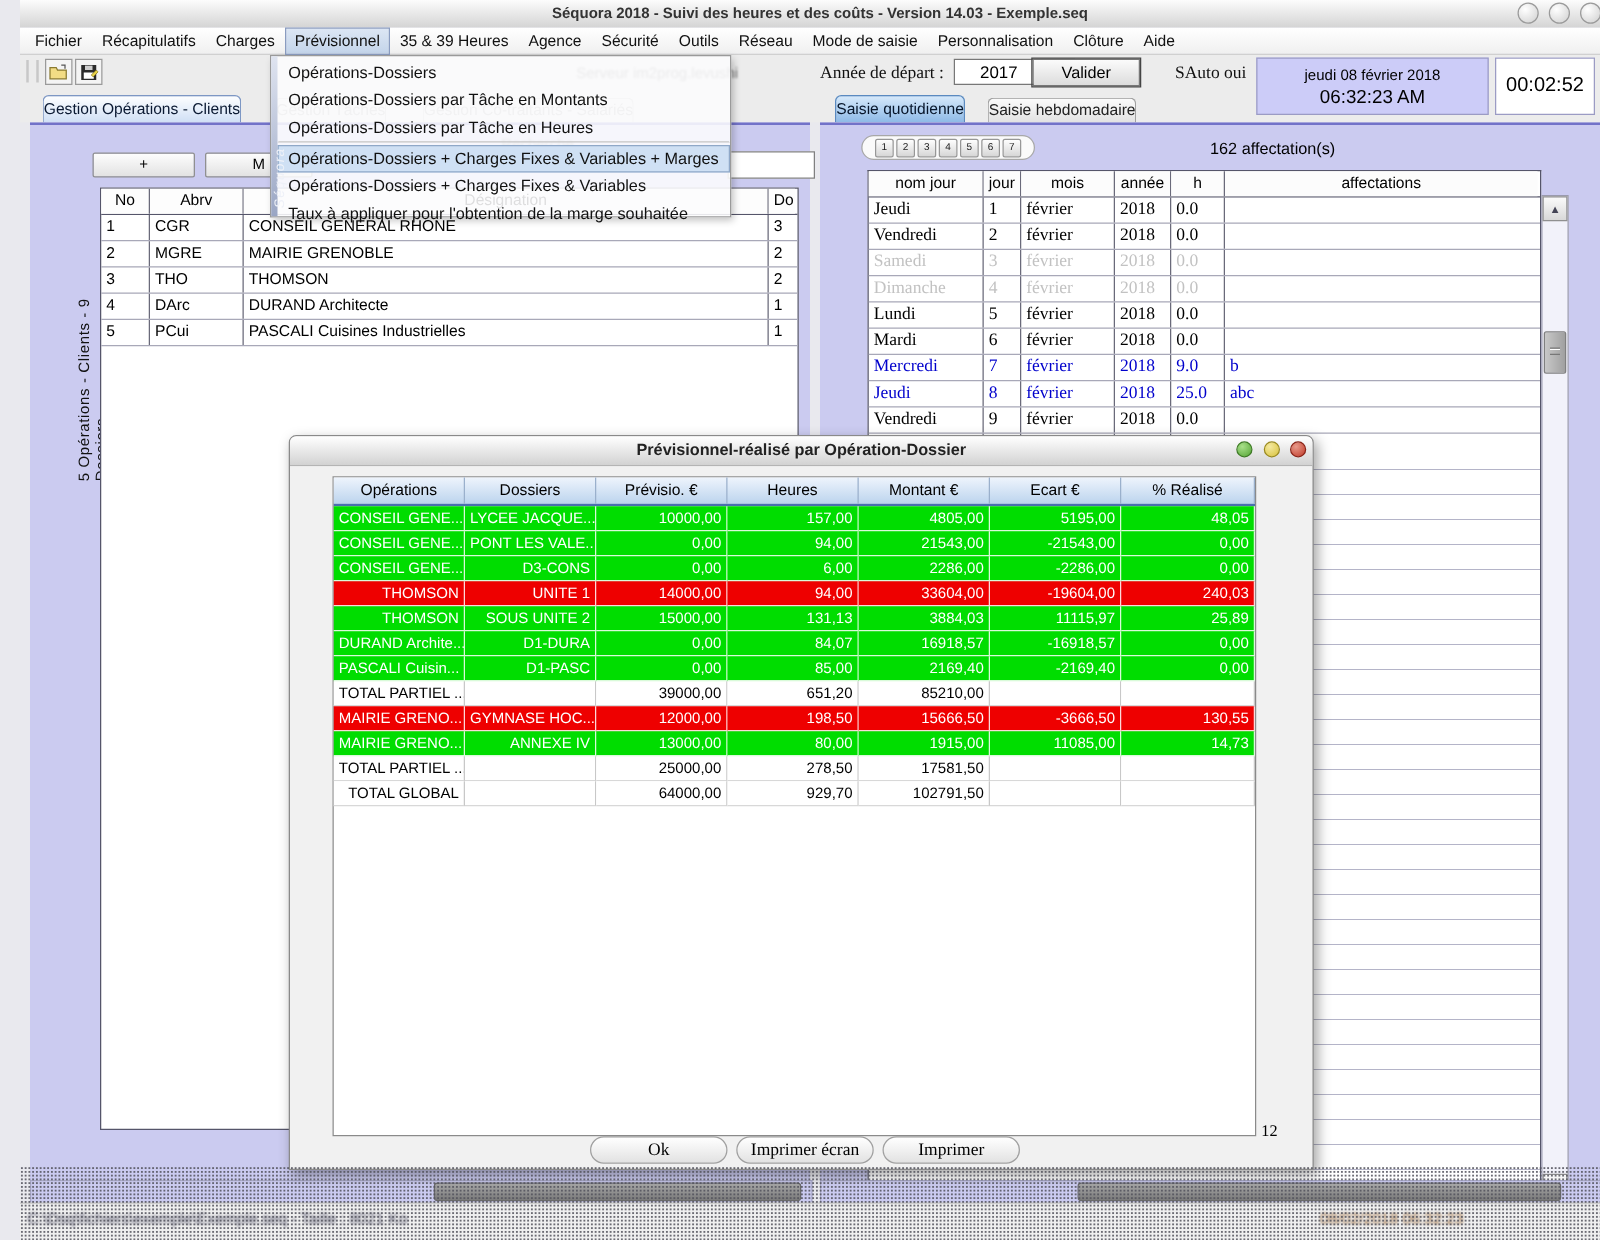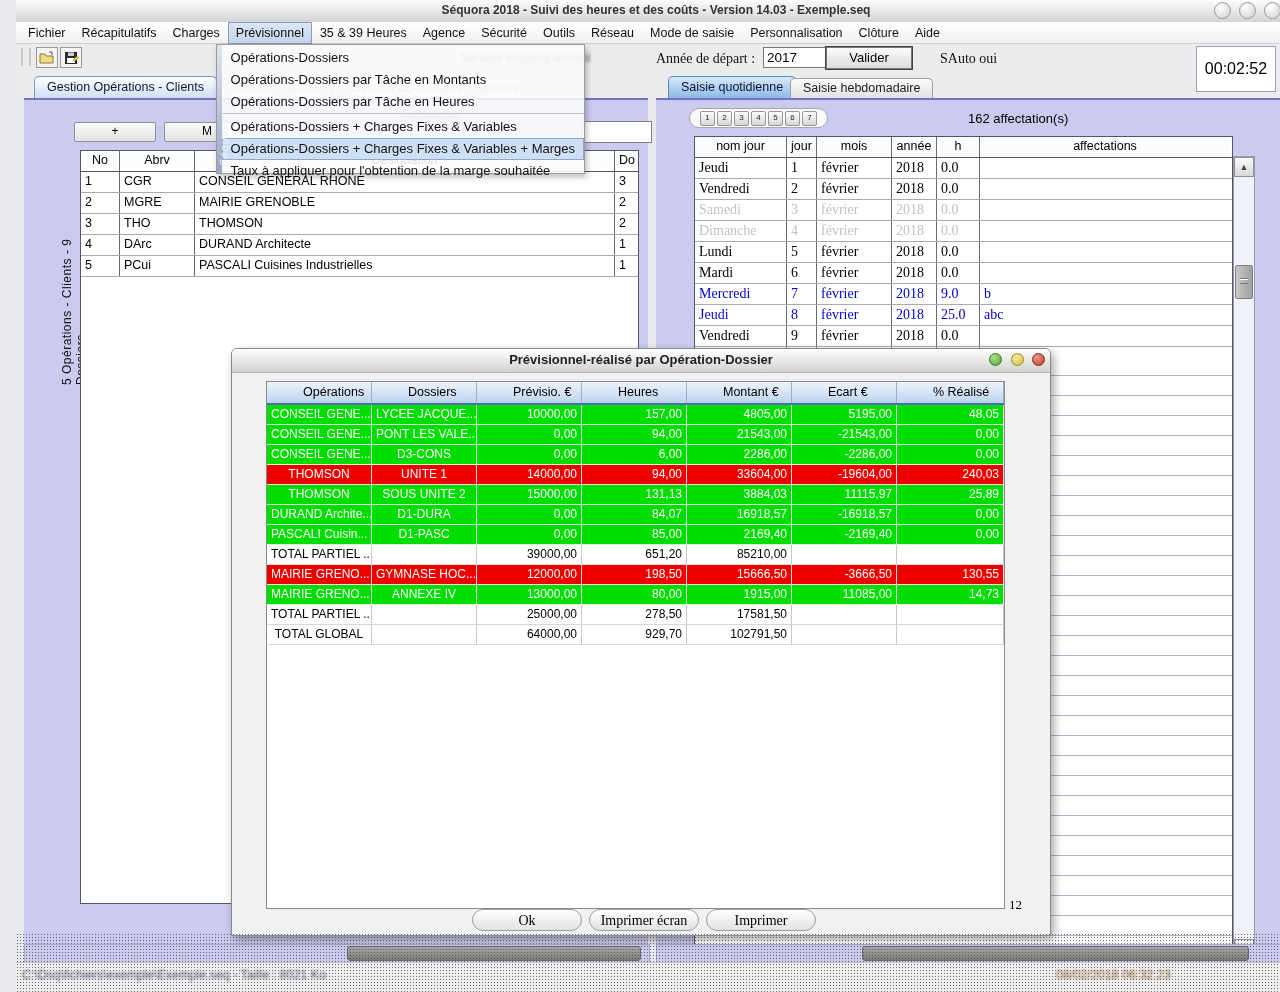--- a/index.html
+++ b/index.html
@@ -16,27 +16,27 @@
   .menubar{left:0;top:22px;width:1280px;height:22px;background:linear-gradient(#ffffff,#f0f0f0);border-bottom:1px solid #d0d0d0;padding-left:4px;box-sizing:border-box;white-space:nowrap;}
   .mitem{display:inline-block;padding:0 7px;line-height:20px;font-size:12.5px;color:#111;border:1px solid transparent;}
   .mitem.active{background:linear-gradient(#dce6f4,#c3d4ea);border:1px solid #8a9cc0;}
 
   
   .headstrip{left:0;top:44px;width:1280px;height:54px;background:#ececec;}
   .handle{left:5px;top:48px;width:6px;height:18px;border-left:2px solid #c8c8c8;border-right:2px solid #c8c8c8;}
   .toolbtn{width:20px;height:19px;border:1px solid #9a9a9a;background:#f4f4f4;display:flex;align-items:center;justify-content:center;}
   .ghost{color:#737373;filter:blur(0.8px);font-size:12px;}
   .lbl-serif{font-family:"Liberation Serif",serif;font-size:14px;color:#111;}
-  .yearbox{width:55px;height:19px;border:1px solid #777;background:#fff;font-size:13.5px;padding:0 3px;font-family:"Liberation Sans",sans-serif;}
+  .yearbox{width:55px;height:19px;border:1px solid #777;background:#fff;font-size:13.5px;padding:0 20px;font-family:"Liberation Sans",sans-serif;}
   .btn{background:linear-gradient(#fbfbfb,#dcdcdc);border:1px solid #777;outline:1px solid #444;font-size:13px;text-align:center;}
   .datepanel{background:#ccccf8;border:1px solid #9b9bc4;text-align:center;}
   .timepanel{background:#ffffff;border:1px solid #9b9bc4;text-align:center;font-size:16px;line-height:43px;}
 
   
-  .tab{height:21px;line-height:21px;font-size:12.5px;padding:0 12px;border:1px solid #8aa0c0;border-bottom:none;border-radius:5px 5px 0 0;}
+  .tab{height:21px;line-height:21px;font-size:12.5px;padding:0 0;border:1px solid #8aa0c0;border-bottom:none;border-radius:5px 5px 0 0;}
   .tab.lactive{background:linear-gradient(#fdfeff,#cfdff5);border-color:#7d97c4;color:#0b1a33;}
   .tab.ractive{background:linear-gradient(#d6e9fb,#8db9e6);border-color:#5b8ac0;color:#07162b;}
   .tab.idle{background:linear-gradient(#fbfbfb,#e2e2e2);border-color:#a0a0a0;color:#222;}
   .tab.ghosttab{background:#ececec;border-color:#c4c4c4;color:#a8a8a8;}
 
   
   .panel{background:#cbcbf0;border-top:2px solid #7272c8;}
   .vtext{writing-mode:vertical-rl;transform:rotate(180deg);font-size:12px;color:#111;letter-spacing:0.5px;}
   .smallbtn{background:linear-gradient(#fdfdfd,#e2e2e2);border:1px solid #909090;border-radius:2px;text-align:center;font-size:12px;line-height:17px;}
   .searchbox{background:#fff;border:1px solid #808080;height:18px;width:64px;font-size:12px;}
@@ -84,24 +84,24 @@
   
   .dialog{left:215px;top:348px;width:820px;height:588px;background:#f1f1f1;border:1px solid #8a8a8a;border-radius:6px 6px 0 0;box-shadow:3px 4px 10px rgba(0,0,0,0.35);z-index:40;box-sizing:border-box;}
   .dtitle{height:23px;background:linear-gradient(#ffffff,#d2d2d2);border-bottom:1px solid #b4b4b4;border-radius:5px 5px 0 0;position:relative;}
   .dtitle .txt{text-align:center;line-height:22px;font-size:13px;font-weight:bold;color:#222;}
   .dcircle{width:13px;height:13px;border-radius:50%;top:4px;box-sizing:border-box;}
   .dc-green{background:radial-gradient(circle at 35% 30%,#a8e08a,#55a535);border:1px solid #3d7a24;}
   .dc-yellow{background:radial-gradient(circle at 35% 30%,#f4e9a0,#d8c23c);border:1px solid #9a8a20;}
   .dc-red{background:radial-gradient(circle at 35% 30%,#e89a8a,#c03a2a);border:1px solid #8a2418;}
   .dpanel{left:34px;top:32px;width:737px;height:526px;background:#fff;border:1px solid #8a8a8a;}
   .dhead{display:grid;grid-template-columns:repeat(6,105px) 1fr;height:21px;background:linear-gradient(#eef4fc,#bcd4ee);border-bottom:2px solid #4a6fae;}
-  .dhead span{font-size:12.5px;text-align:left;line-height:20px;border-right:1px solid #9ab0cc;overflow:hidden;box-sizing:border-box;padding-left:36px;}
+  .dhead span{font-size:12.5px;text-align:center;line-height:20px;border-right:1px solid #9ab0cc;overflow:hidden;box-sizing:border-box;}
   .drow{display:grid;grid-template-columns:repeat(6,105px) 1fr;height:20px;}
   .drow span{font-size:12px;line-height:19px;padding:0 4px;overflow:hidden;white-space:nowrap;box-sizing:border-box;border-right:1px solid #c8c8c8;border-bottom:1px solid #d8d8d8;}
-  .drow span:nth-child(-n+2){text-align:center;}
+  .drow span:nth-child(-n+2){text-align:right;}
   .drow span:nth-child(n+3){text-align:right;}
   .drow.green span{background:#00dd00;color:#fff;border-color:rgba(255,255,255,0.85);}
   .drow.red span{background:#ee0000;color:#fff;border-color:rgba(255,255,255,0.85);}
   .drow.total span{background:#fff;color:#000;}
   .dbtn{width:110px;height:22px;border:1px solid #a0a0a0;border-radius:11px;background:linear-gradient(#ffffff,#e2e2e2);font-family:"Liberation Serif",serif;font-size:14px;text-align:center;line-height:21px;box-sizing:border-box;}
 
   
   .statusbar{left:0;top:962px;width:1280px;height:30px;background:#efefef;border-top:1px solid #c4c4c4;}
   .stxt{font-size:12.5px;color:#66667a;filter:blur(1.1px);white-space:nowrap;}
   .stipple{left:0;top:933px;width:1280px;height:59px;z-index:60;pointer-events:none;background-image:radial-gradient(circle,#52525c 0.8px,rgba(0,0,0,0) 1px);background-size:3px 3px;opacity:0.85;}
@@ -139,20 +139,24 @@
         <path d="M9 9 l4 -4 l1.5 1.5 l-4 4 z" fill="#e8d24a" stroke="#7a6a10" stroke-width="0.5"></path>
       </svg>
   </div>
 
   <div class="abs ghost" style="left:445px;top:51px;">Serveur   im2prog.levushi</div>
 
   <span class="abs lbl-serif" style="left:640px;top:51px;">Année de départ :</span>
   <input class="abs yearbox" style="left: 747px; top: 47px;" value="2017">
   <div class="abs btn" style="left:810px;top:47px;width:84px;height:20px;line-height:19px;">Valider</div>
   <span class="abs lbl-serif" style="left:924px;top:51px;">SAuto oui</span>
+  <div class="abs datepanel" style="left:989px;top:46px;width:184px;height:44px;">
+    <div style="font-size:12px;margin-top:6px;">jeudi 08 février 2018</div>
+    <div style="font-size:15px;margin-top:2px;">06:32:23 AM</div>
+  </div>
   <div class="abs timepanel" style="left:1180px;top:46px;width:78px;height:44px;">00:02:52</div>
 
   <span class="abs tab lactive" style="left:18px;top:76px;">Gestion Opérations - Clients</span>
   <span class="abs tab ghosttab" style="left:204px;top:78px;height:19px;line-height:19px;">Gestion Tâches</span>
   <span class="abs tab ghosttab" style="left:322px;top:78px;height:19px;line-height:19px;">Gestion Co-traitants - Salariés</span>
 
   <span class="abs tab ractive" style="left:652px;top:76px;">Saisie quotidienne</span>
   <span class="abs tab idle" style="left:774px;top:78px;height:19px;line-height:19px;">Saisie hebdomadaire</span>
 
   <div class="abs panel" style="left:8px;top:98px;width:624px;height:864px;"></div>
@@ -336,22 +340,22 @@
 
   <div class="abs menu" style="height:128px;">
     <div class="brandstrip">
       <span class="btxt">Séquora</span>
     </div>
     <div class="menuitems">
 
     <div class="mi">Opérations-Dossiers</div>
         <div class="mi">Opérations-Dossiers par Tâche en Montants</div>
         <div class="mi sep">Opérations-Dossiers par Tâche en Heures</div>
+        <div class="mi hl">Opérations-Dossiers + Charges Fixes &amp; Variables + Marges</div>
         <div class="mi">Opérations-Dossiers + Charges Fixes &amp; Variables</div>
-        <div class="mi hl">Opérations-Dossiers + Charges Fixes &amp; Variables + Marges</div>
         <div class="mi">Taux à appliquer pour l'obtention de la marge souhaitée</div>
       </div>
   </div>
 
   <div class="abs dialog">
     <div class="dtitle">
       <div class="txt">Prévisionnel-réalisé par Opération-Dossier</div>
       <span class="abs dcircle dc-green" style="left:757px;"></span>
       <span class="abs dcircle dc-yellow" style="left:779px;"></span>
       <span class="abs dcircle dc-red" style="left:800px;"></span>

